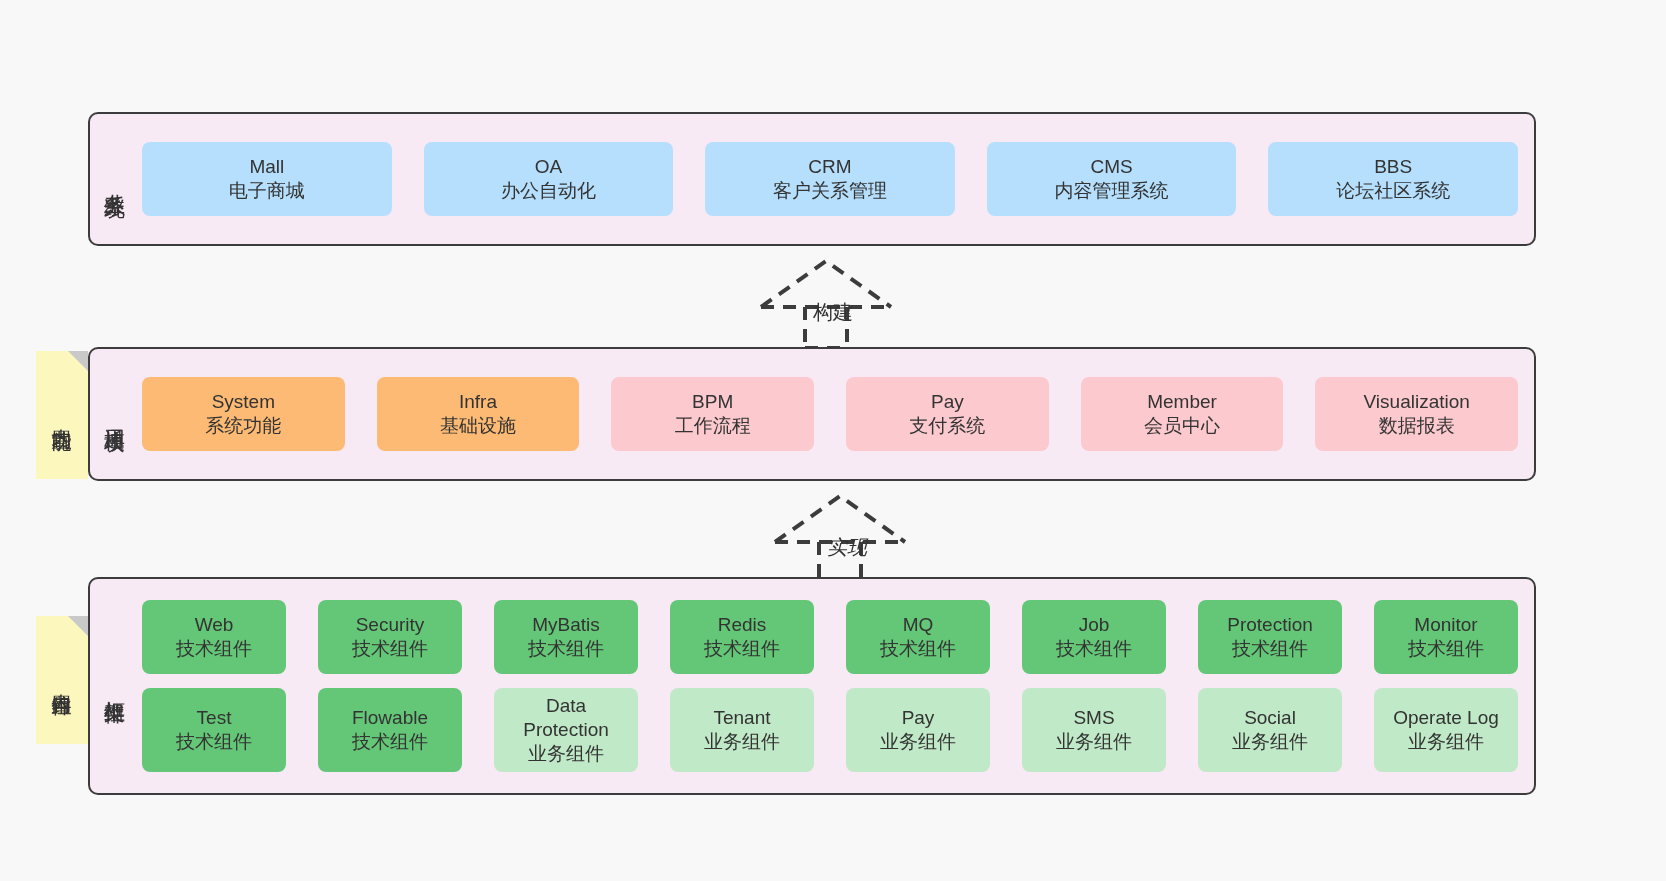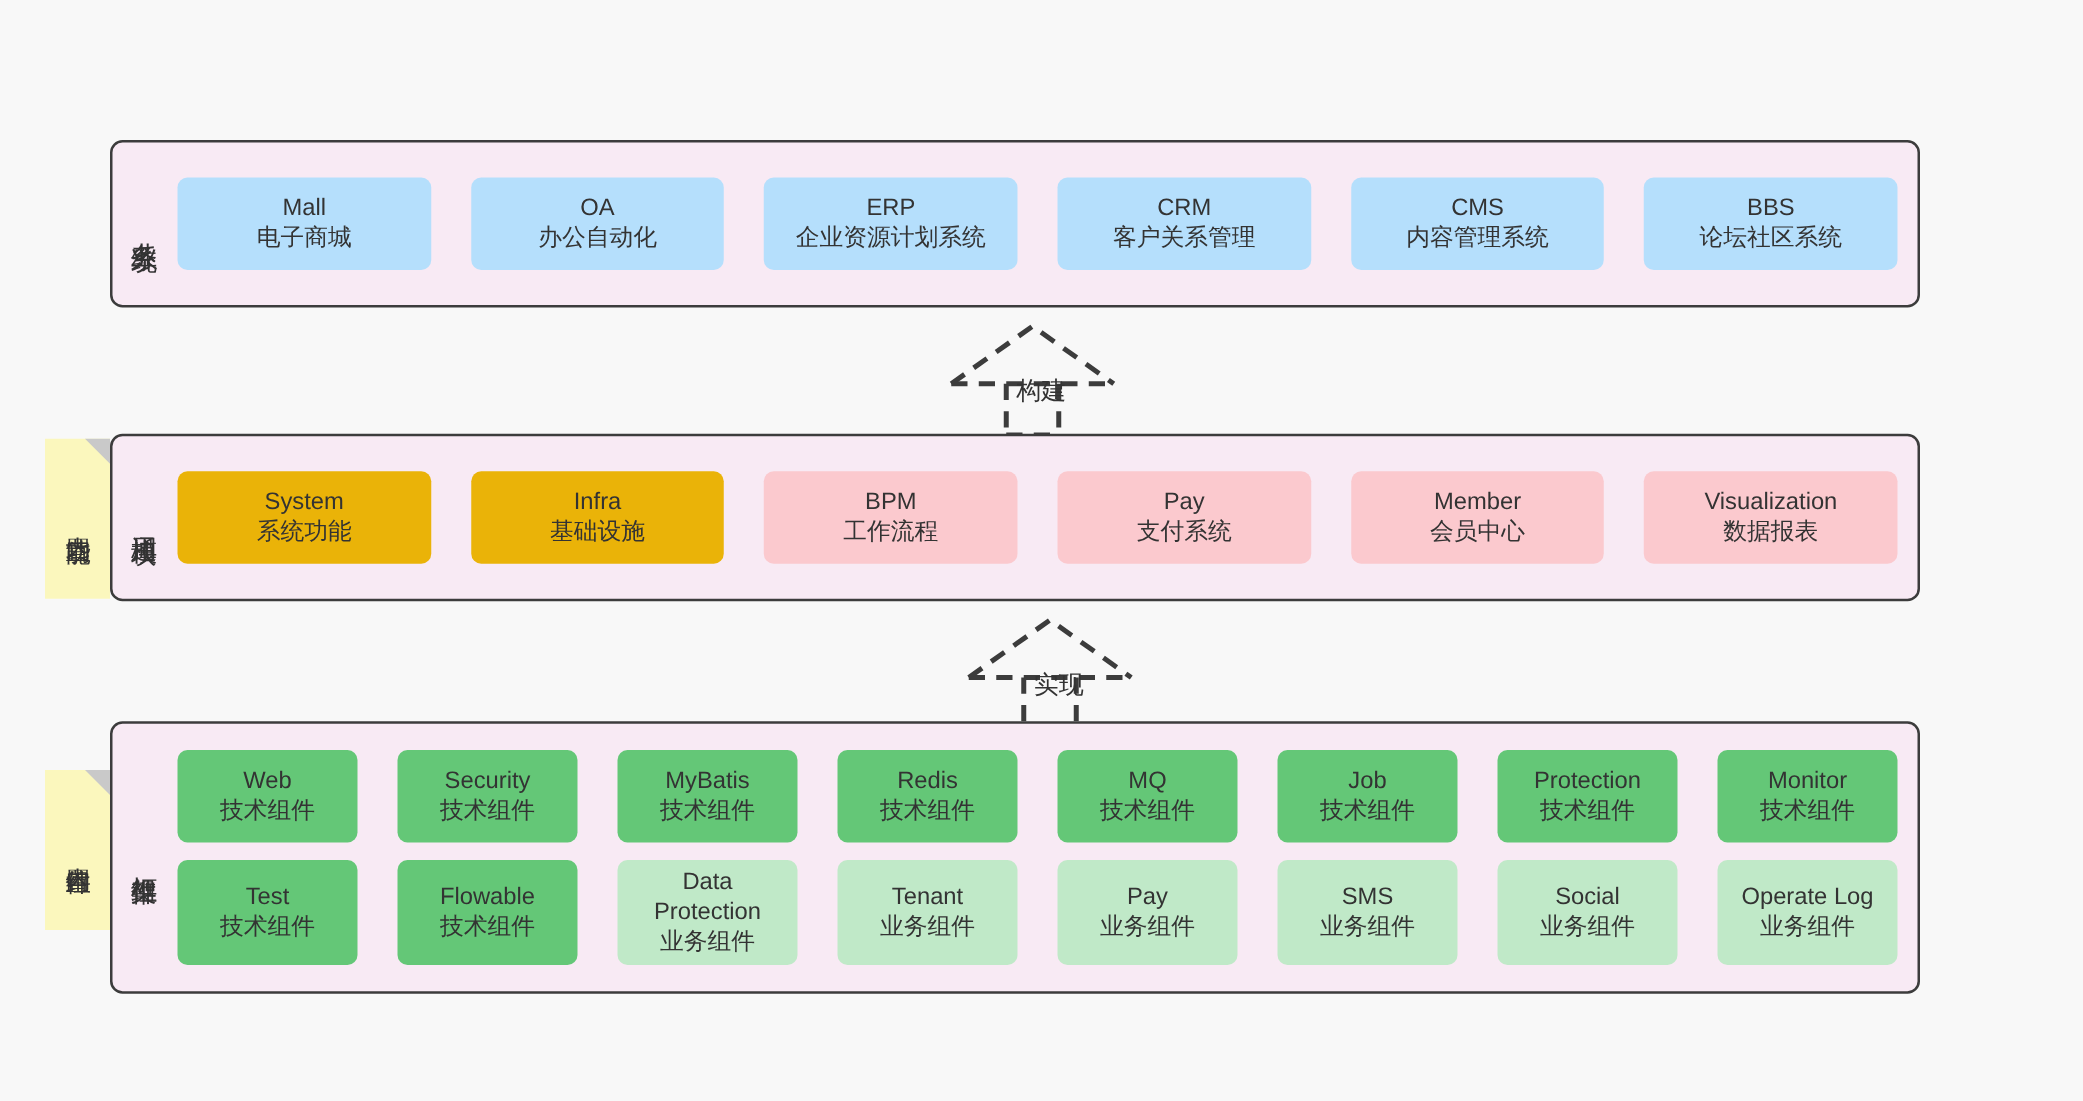--- a/index.html
+++ b/index.html
@@ -65,21 +65,21 @@
     line-height:1.26;
     color:#333;
     box-sizing:border-box;
     padding:6px 8px;
     min-height:74px;
   }
   .cell .en{font-size:19px;}
   .cell .cn{font-size:19px;}
 
   .c-blue{background:#b5dffc;}
-  .c-red{background:#eab308;}
+  .c-red{background:#fdba74;}
   .c-pink{background:#fbc9ce;}
   .c-green{background:#64c777;}
   .c-lgreen{background:#c0e9c8;}
 
   
   .note{
     position:absolute;
     background:#fbf7bd;
     box-shadow:0 0 0 0 rgba(0,0,0,0);
     display:flex;
@@ -125,24 +125,20 @@
     <div class="layer-title">业务系统</div>
     <div class="layer-body">
       <div class="row">
         <div class="cell c-blue">
           <span class="en">Mall</span>
           <span class="cn">电子商城</span>
         </div>
         <div class="cell c-blue">
           <span class="en">OA</span>
           <span class="cn">办公自动化</span>
-        </div>
-        <div class="cell c-blue">
-          <span class="en">ERP</span>
-          <span class="cn">企业资源计划系统</span>
         </div>
         <div class="cell c-blue">
           <span class="en">CRM</span>
           <span class="cn">客户关系管理</span>
         </div>
         <div class="cell c-blue">
           <span class="en">CMS</span>
           <span class="cn">内容管理系统</span>
         </div>
         <div class="cell c-blue">
@@ -191,21 +187,21 @@
           <span class="cn">会员中心</span>
         </div>
         <div class="cell c-pink">
           <span class="en">Visualization</span>
           <span class="cn">数据报表</span>
         </div>
       </div>
     </div>
   </div>
 
-  <div class="arrow" style="left:771px;top:490px;width:140px;height:95px;">
+  <div class="arrow" style="left:771px;top:490px;width:140px;height:95px;font-style:italic;">
     <svg width="140" height="95" viewBox="0 0 140 95">
       <path d="M4 52 L69 6 L134 52" fill="none" stroke="#3c3c3c" stroke-width="4" stroke-dasharray="13,9" stroke-linecap="butt"></path>
       <path d="M4 52 L134 52" fill="none" stroke="#3c3c3c" stroke-width="4" stroke-dasharray="13,9"></path>
       <path d="M48 52 L48 93 M90 52 L90 93 M48 93 L90 93" fill="none" stroke="#3c3c3c" stroke-width="4" stroke-dasharray="13,9"></path>
     </svg>
     <span class="arrow-label" style="left:56px;top:44px;">实现</span>
   </div>
 
   <div class="note" style="left:36px;top:616px;width:52px;height:128px;">
     <span>内置组件</span>

